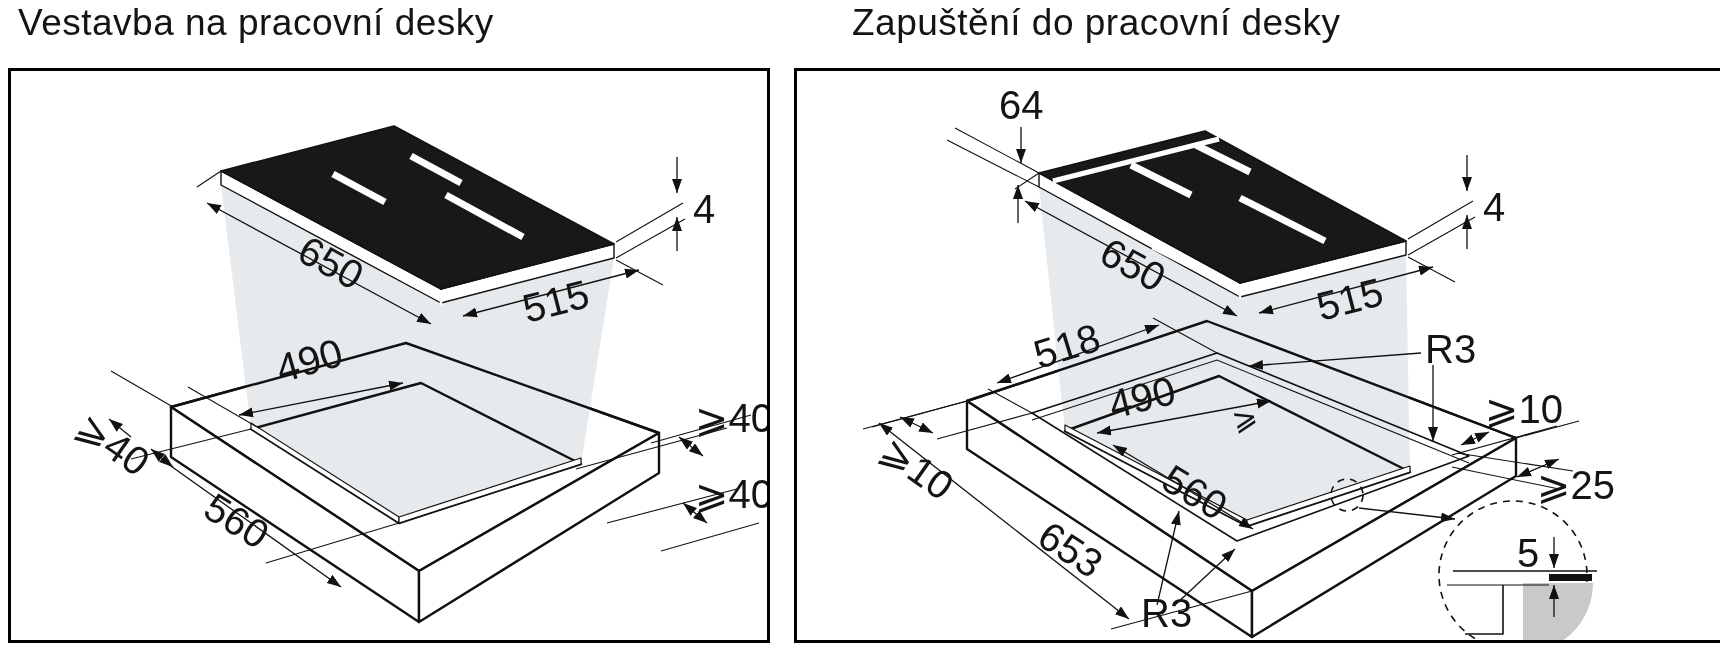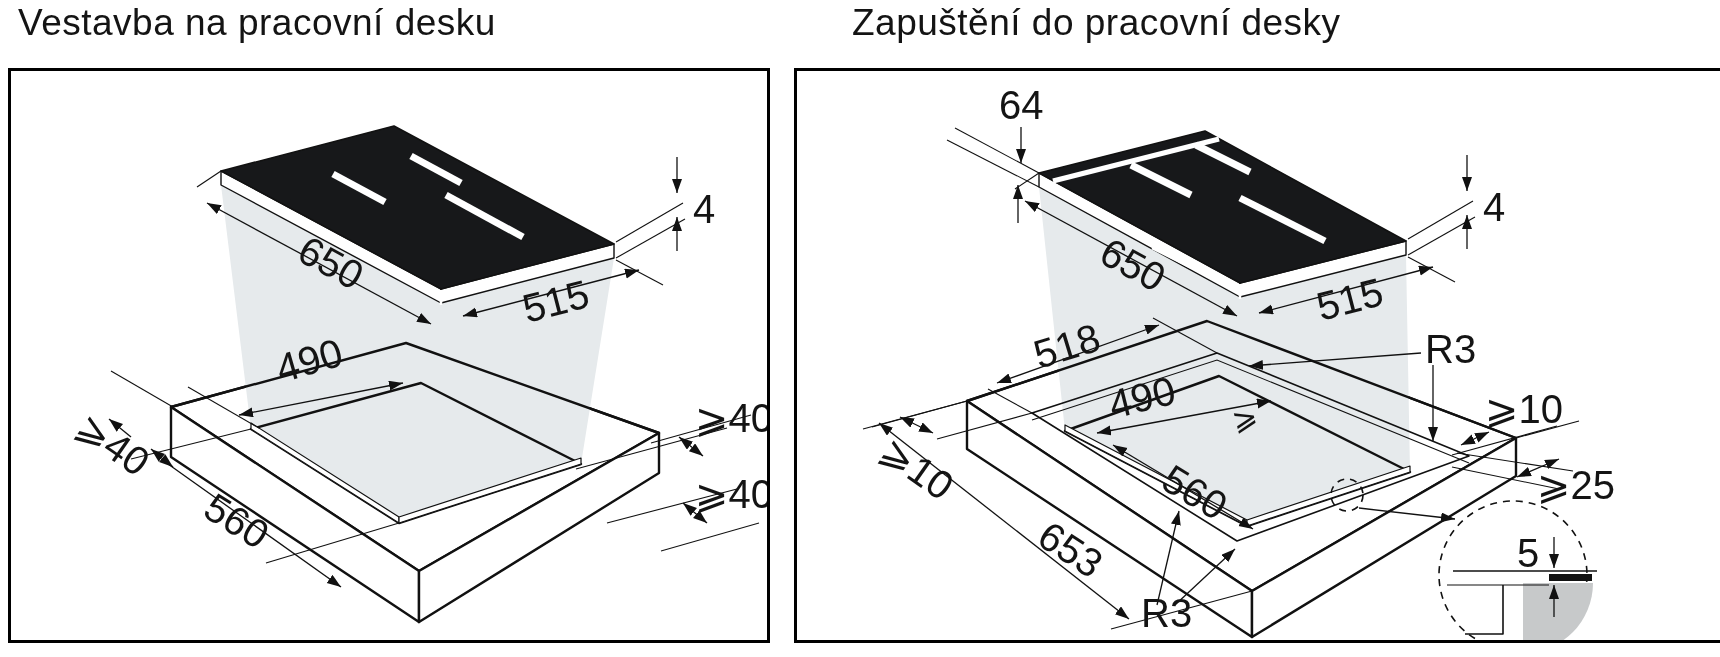--- a/index.html
+++ b/index.html
@@ -25,21 +25,21 @@
   .dim{font-size:40px;fill:#141414;}
   .dim-small{font-size:30px;fill:#141414;}
   .dashed{fill:none;stroke:#111;stroke-width:1.6;stroke-dasharray:7 6;}
   .quarter{fill:#c7c9ca;stroke:none;}
   .wall{fill:#ffffff;stroke:#111;stroke-width:1.2;stroke-linejoin:round;}
   .tick{stroke:#ffffff;stroke-width:2.5;}
 </style>
 </head>
 <body>
 
-<div class="title" id="title-left">Vestavba na pracovní desku</div>
+<div class="title" id="title-left">Vestavba na pracovní desky</div>
 <div class="title" id="title-right">Zapuštění do pracovní desky</div>
 
 <div class="panel" id="panel-left">
 <svg width="756" height="569" viewBox="0 0 756 569">
   <defs>
     <marker id="arrL" markerUnits="userSpaceOnUse" markerWidth="17" markerHeight="12" refX="14" refY="5" orient="auto-start-reverse">
       <path d="M0,0 L14,5 L0,10 Z" fill="#111"></path>
     </marker>
   </defs>
 

